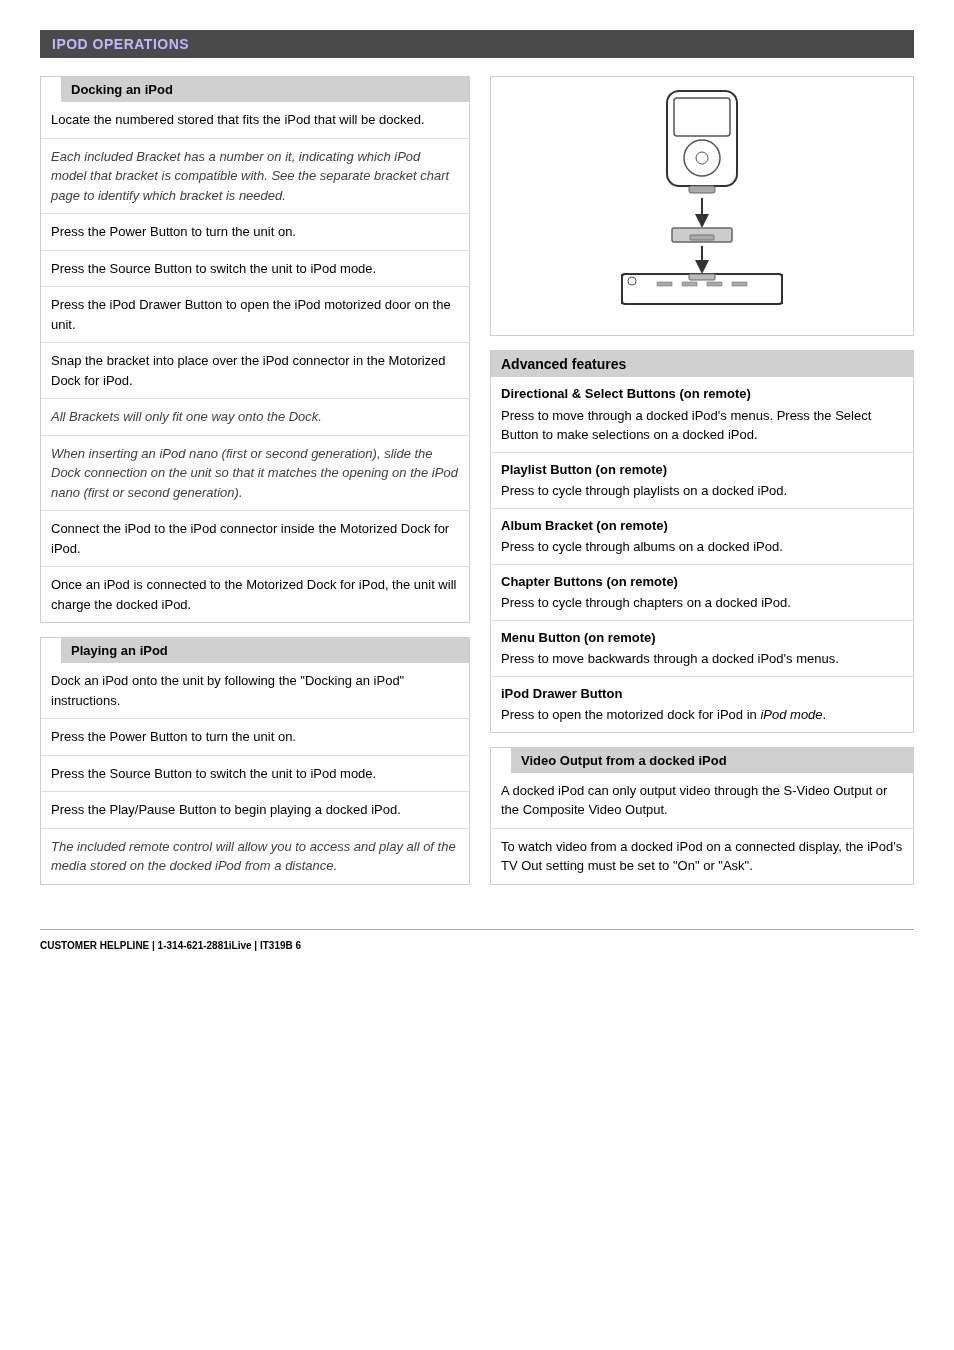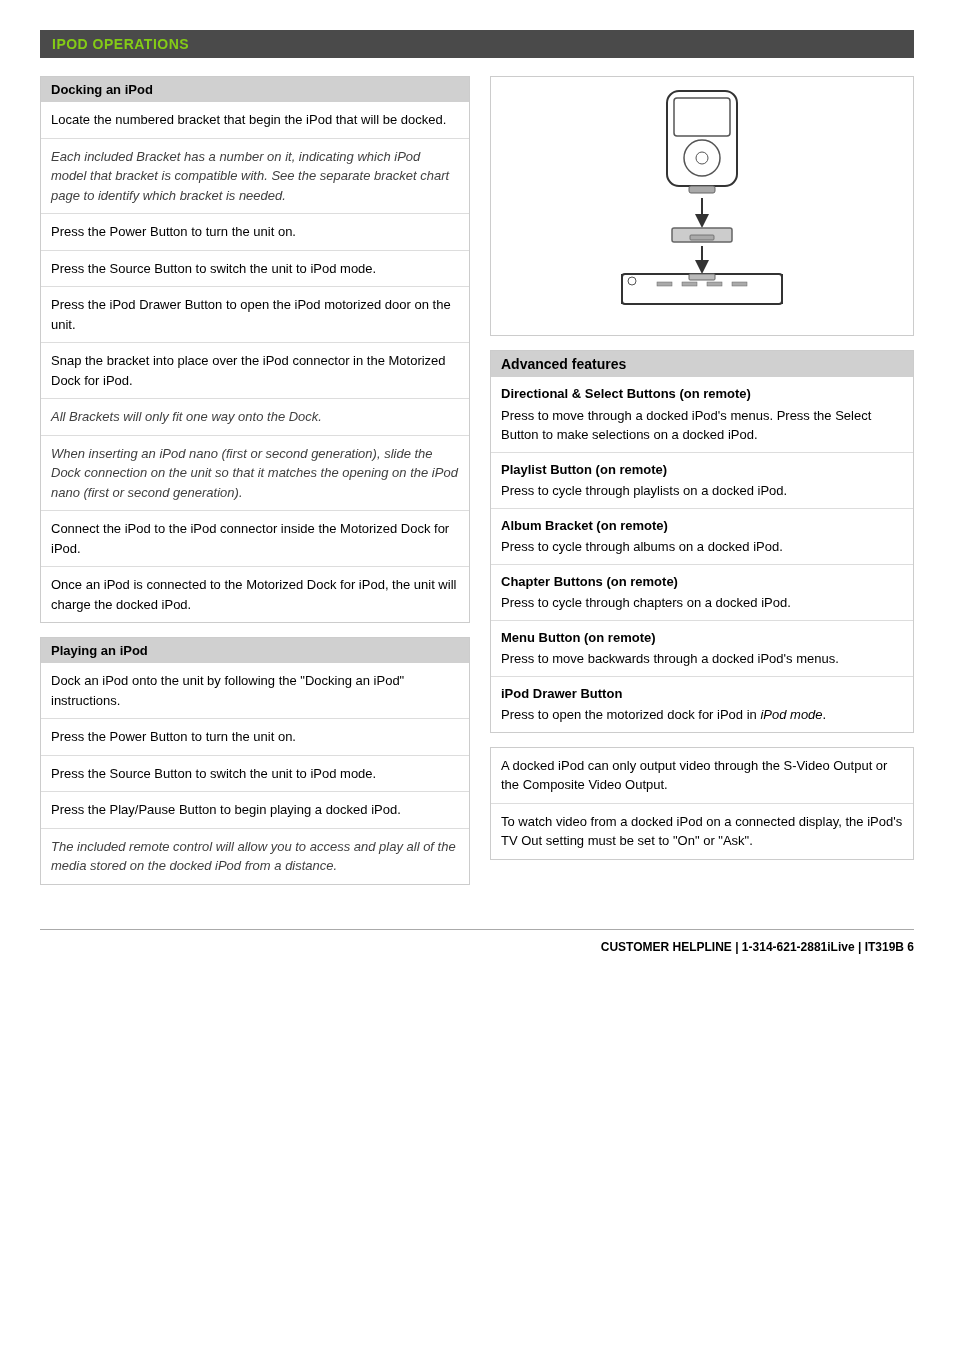--- a/index.html
+++ b/index.html
@@ -9,21 +9,21 @@
       background: #fff;
       color: #000;
       width: 954px;
       min-height: 1350px;
       padding: 30px 40px 20px 40px;
     }
 
     
     .page-header {
       background: #4a4a4a;
-      color: #84cc16;
+      color: #c4b5fd;
       font-weight: bold;
       font-size: 14px;
       padding: 6px 12px;
       margin-bottom: 18px;
       letter-spacing: 0.5px;
     }
 
     
     .main-layout {
       display: flex;
@@ -43,20 +43,21 @@
     .section-box {
       border: 1px solid #ccc;
       margin-bottom: 14px;
     }
 
     .section-title {
       background: #d0d0d0;
       font-weight: bold;
       font-size: 13px;
       padding: 5px 10px;
+      margin-left: 20px;
     }
 
     .section-content {
       padding: 0;
     }
 
     
     .para-item {
       padding: 8px 10px;
       border-bottom: 1px solid #ddd;
@@ -111,25 +112,25 @@
 
     .adv-item-title {
       font-weight: bold;
       display: block;
       margin-bottom: 2px;
     }
 
     
     .page-footer {
       display: flex;
-      justify-content: flex-end;
+      justify-content: flex-start;
       margin-top: 30px;
       padding-top: 10px;
       border-top: 1px solid #aaa;
-      font-size: 12px;
+      font-size: 10px;
       font-weight: bold;
     }
 
     strong { font-weight: normal; }
     em { }
   </style>
 </head>
 <body>
 
 <div class="page-header">
@@ -138,21 +139,21 @@
 
 <div class="main-layout">
 
   <div class="left-col">
 
     <div class="section-box">
       <div class="section-title">Docking an iPod</div>
       <div class="section-content">
 
         <div class="para-item">
-          Locate the numbered bracket that begin the iPod that will be docked.
+          Locate the numbered stored that fits the iPod that will be docked.
         </div>
         <div class="para-item italic-note">
           Each included Bracket has a number on it, indicating which iPod model that bracket is compatible with. See the separate bracket chart page to identify which bracket is needed.
         </div>
         <div class="para-item">
           Press the <strong>Power Button</strong> to turn the unit on.
         </div>
         <div class="para-item">
           Press the <strong>Source Button</strong> to switch the unit to iPod mode.
         </div>
@@ -274,20 +275,21 @@
       </div>
 
       <div class="adv-item">
         <span class="adv-item-title">iPod Drawer Button</span>
         Press to open the motorized dock for iPod in <em>iPod mode</em>.
       </div>
 
     </div>
 
     <div class="section-box">
+      <div class="section-title">Video Output from a docked iPod</div>
       <div class="section-content">
         <div class="para-item">
           A docked iPod can only output video through the S-Video Output or the Composite Video Output.
         </div>
         <div class="para-item">
           To watch video from a docked iPod on a connected display, the iPod's TV Out setting must be set to "On" or "Ask".
         </div>
       </div>
     </div>
 

